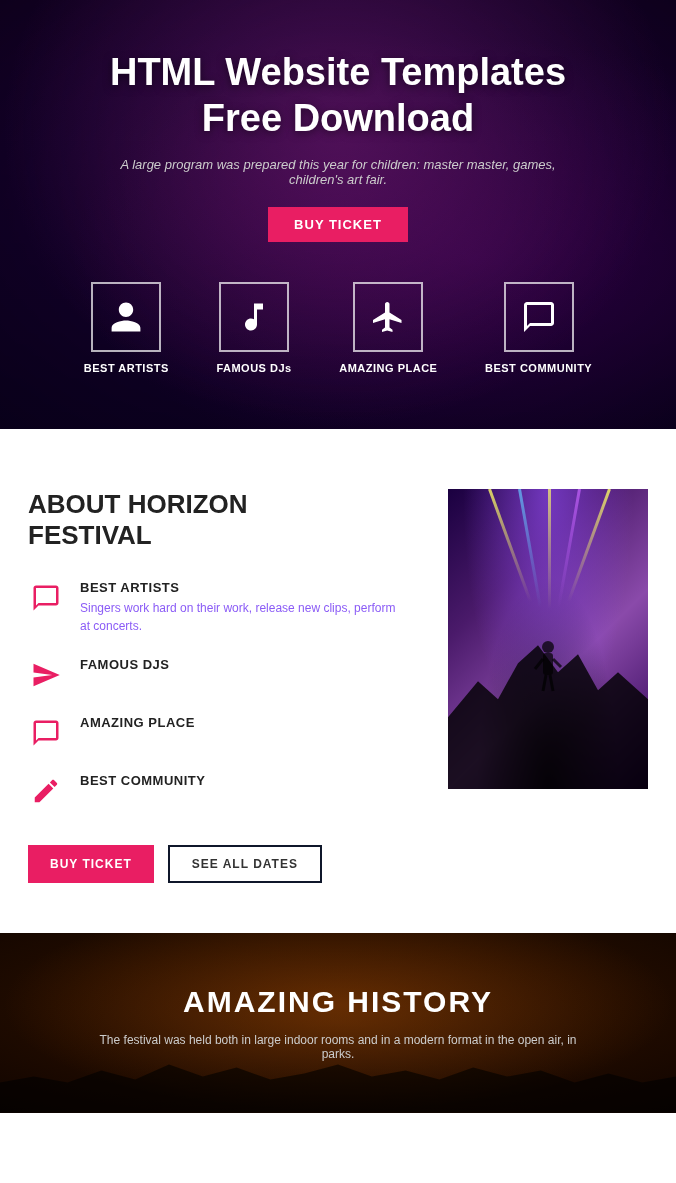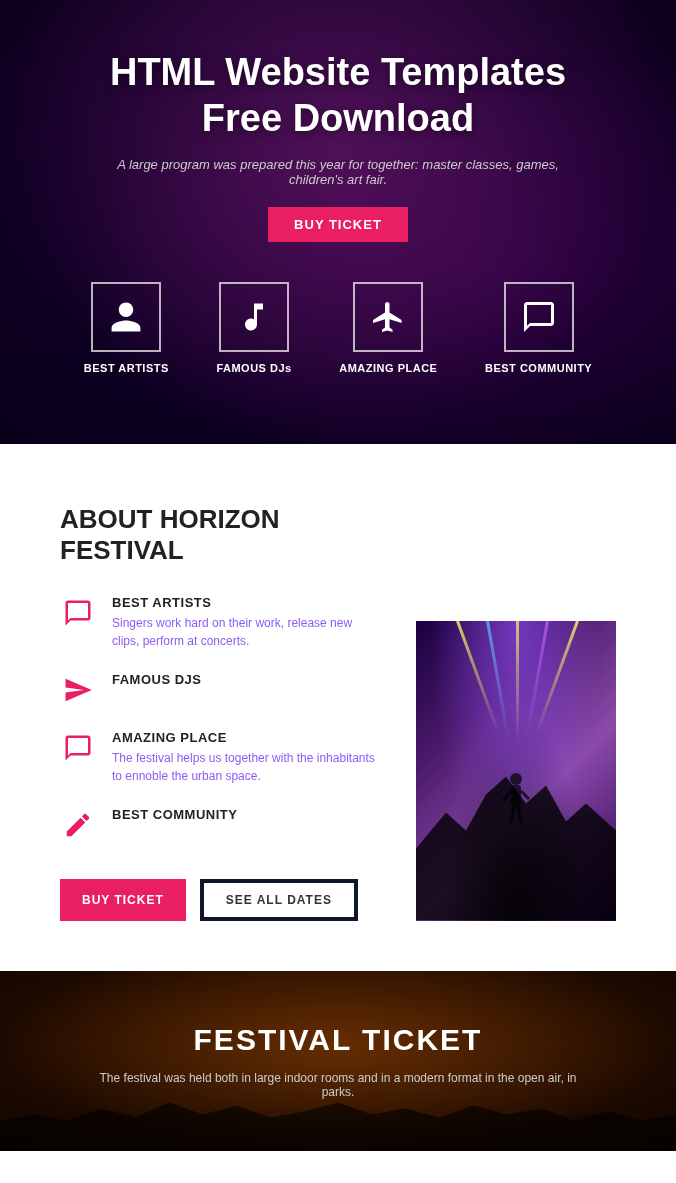--- a/index.html
+++ b/index.html
@@ -8,21 +8,21 @@
     
     .hero {
       width: 100%;
       min-height: 400px;
       background: linear-gradient(rgba(20,0,40,0.7), rgba(10,0,30,0.85)), 
                   radial-gradient(ellipse at center, #6a0a6a 0%, #1a0030 60%, #000 100%);
       display: flex;
       flex-direction: column;
       align-items: center;
       justify-content: center;
-      padding: 50px 20px 40px;
+      padding: 50px 20px 25px;
       position: relative;
       overflow: hidden;
     }
     .hero::before {
       content: '';
       position: absolute;
       inset: 0;
       background: radial-gradient(ellipse at 50% 30%, rgba(120,30,120,0.5) 0%, transparent 70%),
                   radial-gradient(ellipse at 70% 60%, rgba(80,0,100,0.4) 0%, transparent 60%);
     }
@@ -92,24 +92,24 @@
       color: #fff;
       font-size: 11px;
       text-align: center;
       letter-spacing: 0.5px;
       font-weight: 600;
     }
 
     
     .about-section {
       background: #fff;
-      padding: 60px 60px 50px;
+      padding: 60px 28px 50px;
       display: flex;
       gap: 40px;
-      align-items: flex-end;
+      align-items: flex-start;
     }
     .about-left {
       flex: 1;
       min-width: 0;
     }
     .about-title {
       font-size: 26px;
       font-weight: 900;
       color: #222;
       line-height: 1.2;
@@ -164,21 +164,21 @@
       padding: 10px 22px;
       font-size: 12px;
       font-weight: bold;
       cursor: pointer;
       letter-spacing: 1px;
       text-transform: uppercase;
     }
     .btn-outline {
       background: transparent;
       color: #333;
-      border: 4px solid #0f172a;
+      border: 2px solid #0f172a;
       padding: 10px 22px;
       font-size: 12px;
       font-weight: bold;
       cursor: pointer;
       letter-spacing: 1px;
       text-transform: uppercase;
     }
     .about-image {
       width: 200px;
       height: 300px;
@@ -276,21 +276,21 @@
       gap: 40px;
       align-items: flex-start;
     }
   </style>
 </head>
 <body>
 
 <section class="hero">
   <h1 class="hero-title" style="white-space: pre-line;">HTML Website Templates
 Free Download</h1>
-  <p class="hero-subtitle">A large program was prepared this year for together: master classes, games, children's art fair.</p>
+  <p class="hero-subtitle">A large program was prepared this year for children: master master, games, children's art fair.</p>
   <button class="buy-ticket-btn">BUY TICKET</button>
 
   <div class="features-row">
 
     <div class="feature-item">
       <div class="feature-icon-box">
         <svg viewBox="0 0 24 24" xmlns="http://www.w3.org/2000/svg">
           <path d="M12 12c2.7 0 4.8-2.1 4.8-4.8S14.7 2.4 12 2.4 7.2 4.5 7.2 7.2 9.3 12 12 12zm0 2.4c-3.2 0-9.6 1.6-9.6 4.8v2.4h19.2v-2.4c0-3.2-6.4-4.8-9.6-4.8z"></path>
         </svg>
       </div>
@@ -356,21 +356,20 @@
       </div>
 
       <div class="about-item">
         <div class="about-icon">
           <svg viewBox="0 0 24 24" xmlns="http://www.w3.org/2000/svg">
             <path d="M20 2H4c-1.1 0-2 .9-2 2v18l4-4h14c1.1 0 2-.9 2-2V4c0-1.1-.9-2-2-2zm0 14H6l-2 2V4h16v12z"></path>
           </svg>
         </div>
         <div class="about-item-content">
           <div class="about-item-title">AMAZING PLACE</div>
-          <div class="about-item-desc">The festival helps us together with the inhabitants to ennoble the urban space.</div>
         </div>
       </div>
 
       <div class="about-item">
         <div class="about-icon">
           <svg viewBox="0 0 24 24" xmlns="http://www.w3.org/2000/svg">
             <path d="M3 17.25V21h3.75L17.81 9.94l-3.75-3.75L3 17.25zM20.71 7.04c.39-.39.39-1.02 0-1.41l-2.34-2.34c-.39-.39-1.02-.39-1.41 0l-1.83 1.83 3.75 3.75 1.83-1.83z"></path>
           </svg>
         </div>
         <div class="about-item-content">
@@ -401,21 +400,21 @@
       <rect x="10" y="14" width="10" height="22" rx="3" fill="rgba(0,0,0,0.7)"></rect>
       <line x1="10" y1="20" x2="2" y2="30" stroke="rgba(0,0,0,0.7)" stroke-width="3"></line>
       <line x1="20" y1="20" x2="28" y2="28" stroke="rgba(0,0,0,0.7)" stroke-width="3"></line>
       <line x1="13" y1="36" x2="10" y2="52" stroke="rgba(0,0,0,0.7)" stroke-width="3"></line>
       <line x1="17" y1="36" x2="20" y2="52" stroke="rgba(0,0,0,0.7)" stroke-width="3"></line>
     </svg>
   </div>
 </section>
 
 <section class="history-section">
-  <h2 class="history-title">FESTIVAL TICKET</h2>
+  <h2 class="history-title">AMAZING HISTORY</h2>
   <p class="history-desc">The festival was held both in large indoor rooms and in a modern format in the open air, in parks.</p>
   <div class="history-crowd"></div>
 </section>
 
 <section class="contact-section">
   
 
   
   
 </section>

